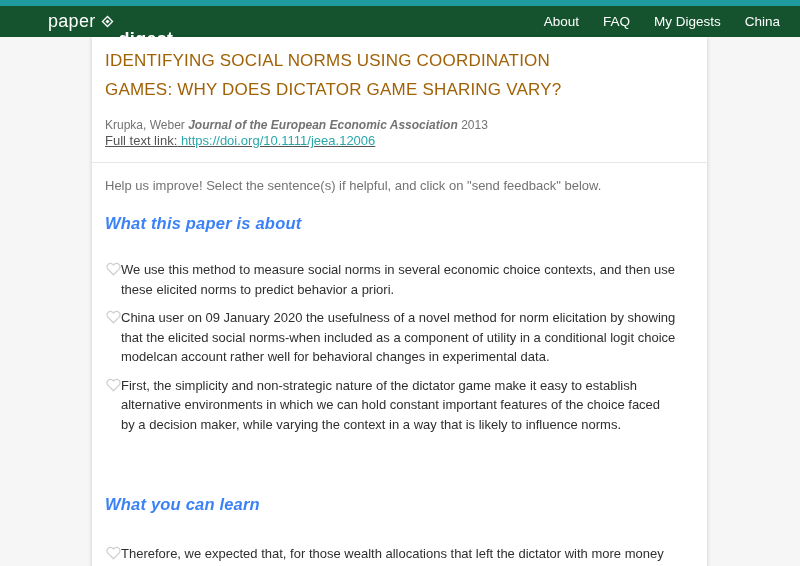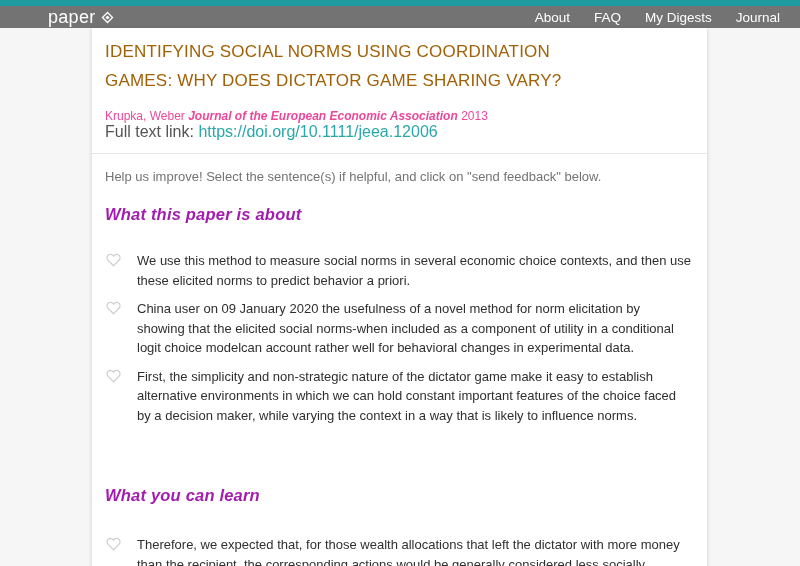--- a/index.html
+++ b/index.html
@@ -4,22 +4,22 @@
 <style>
   * { margin: 0; padding: 0; box-sizing: border-box; }
   html, body {
     width: 800px; height: 566px;
     overflow: hidden;
     background: #f6f6f7;
     font-family: "Liberation Sans", sans-serif;
   }
   
   .navbar {
-    height: 28px;
-    background: #737373;
+    height: 37px;
+    background: #14532d;
     border-top: 6px solid #1e9b9e;
     display: flex;
     align-items: center;
     justify-content: space-between;
     padding: 0 20px 0 48px;
   }
   .brand {
     display: flex; align-items: center;
     color: #ffffff; font-size: 18px; letter-spacing: 0.3px;
     cursor: pointer;
@@ -44,54 +44,55 @@
     font-size: 17px;
     font-weight: 400;
     color: #a16207;
     line-height: 29px;
     letter-spacing: 0.2px;
     max-width: 505px;
   }
   .meta {
     margin-top: 13px;
     font-size: 12px;
-    color: #ec4899;
+    color: #737373;
     line-height: 16px;
   }
   .meta .journal { font-weight: 700; font-style: italic; }
   .fulltext {
-    font-size: 16px;
+    font-size: 13px;
     color: #545454;
     line-height: 16px;
+    text-decoration: underline;
   }
   .fulltext a { color: #2aa7aa; text-decoration: none; cursor: pointer; }
   .divider {
     border-bottom: 1px solid #e7e7e7;
     margin: 13px -16px 0 -13px;
   }
   .notice {
     margin-top: 15px;
     font-size: 13px;
     color: #737373;
   }
   .section-heading {
     margin-top: 21px;
     font-size: 16.5px;
     font-weight: 700;
     font-style: italic;
-    color: #a21caf;
+    color: #3b82f6;
     letter-spacing: 0.2px;
   }
   .section-heading.second { margin-top: 61px; }
   ul.sentences { list-style: none; margin-top: 27px; }
   ul.sentences.second { margin-top: 30px; }
   li.sentence {
     display: flex;
     align-items: flex-start;
-    gap: 16px;
+    gap: 0;
     margin-bottom: 9px;
   }
   .heart {
     flex: 0 0 auto;
     padding-top: 2px;
     margin-left: 1px;
     cursor: pointer;
     line-height: 0;
   }
   .sentence-text {
@@ -113,21 +114,21 @@
         <rect x="4.2" y="4.2" width="7.6" height="7.6" transform="rotate(45 8 8)" fill="none" stroke="#ffffff" stroke-width="1.4"></rect>
         <rect x="6.4" y="6.4" width="3.2" height="3.2" transform="rotate(45 8 8)" fill="#ffffff"></rect>
       </svg>
     </span>
     <span class="part2">digest</span>
   </div>
   <div class="nav-links">
     <a class="nav-link">About</a>
     <a class="nav-link">FAQ</a>
     <a class="nav-link">My Digests</a>
-    <a class="nav-link">Journal</a>
+    <a class="nav-link">China</a>
   </div>
 </div>
 
 <div class="card">
   <div class="paper-title">IDENTIFYING SOCIAL NORMS USING COORDINATION GAMES: WHY DOES DICTATOR GAME SHARING VARY?</div>
 
   <div class="meta">
     <span>Krupka, Weber</span>
     <span> </span>
     <span class="journal">Journal of the European Economic Association</span>

